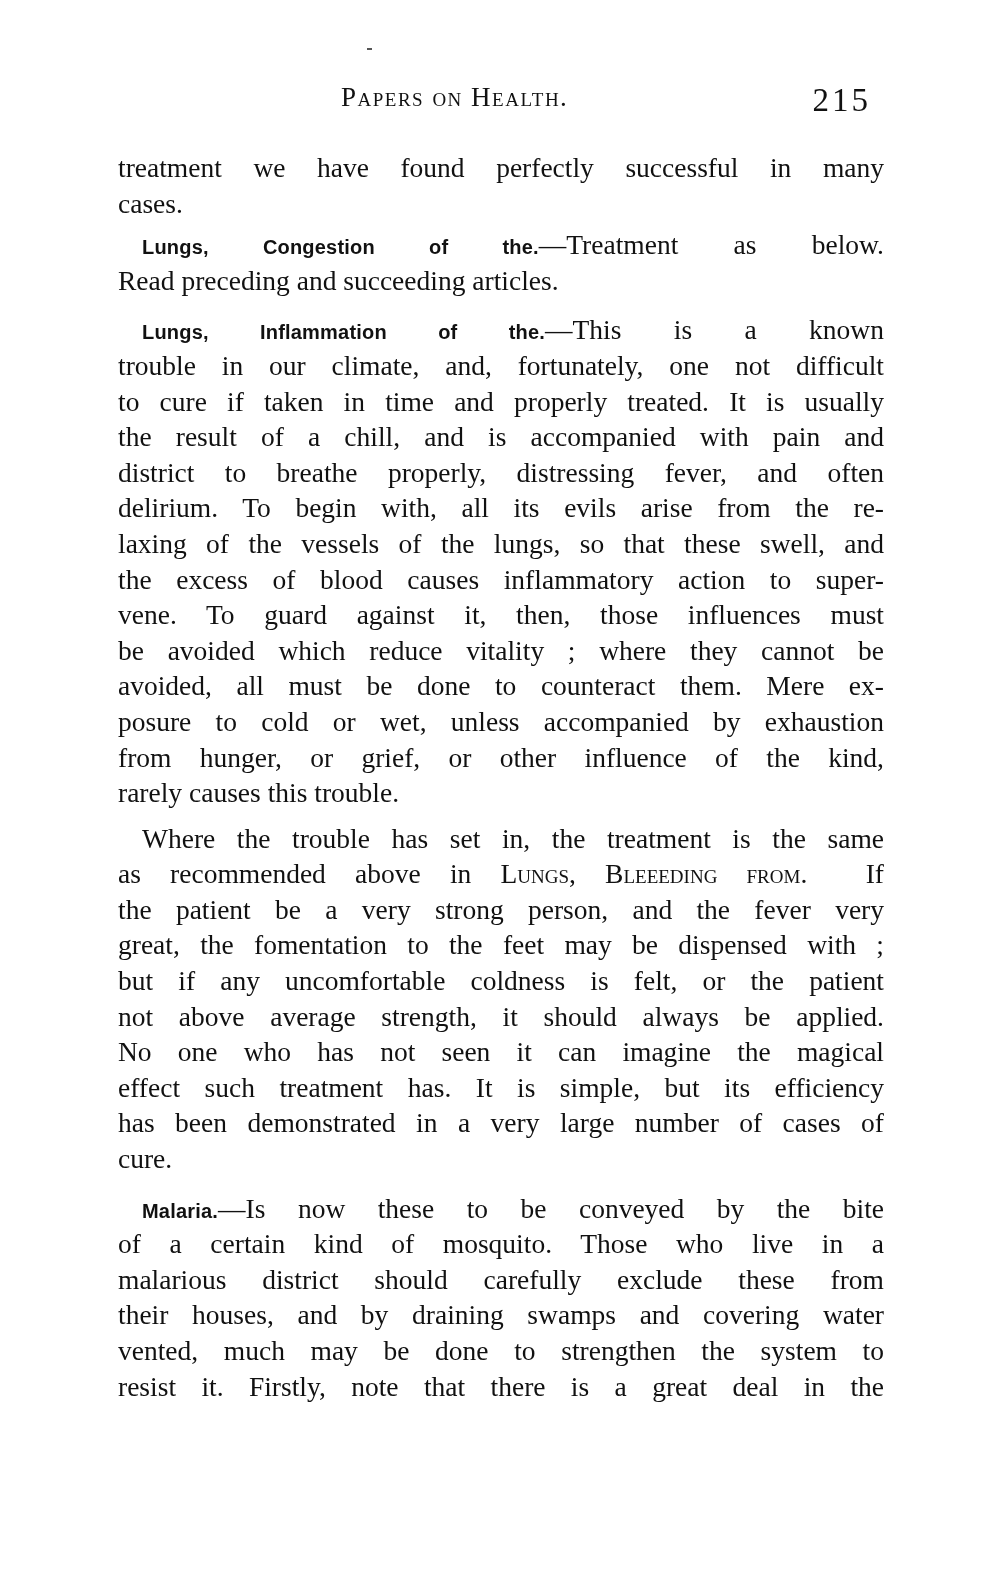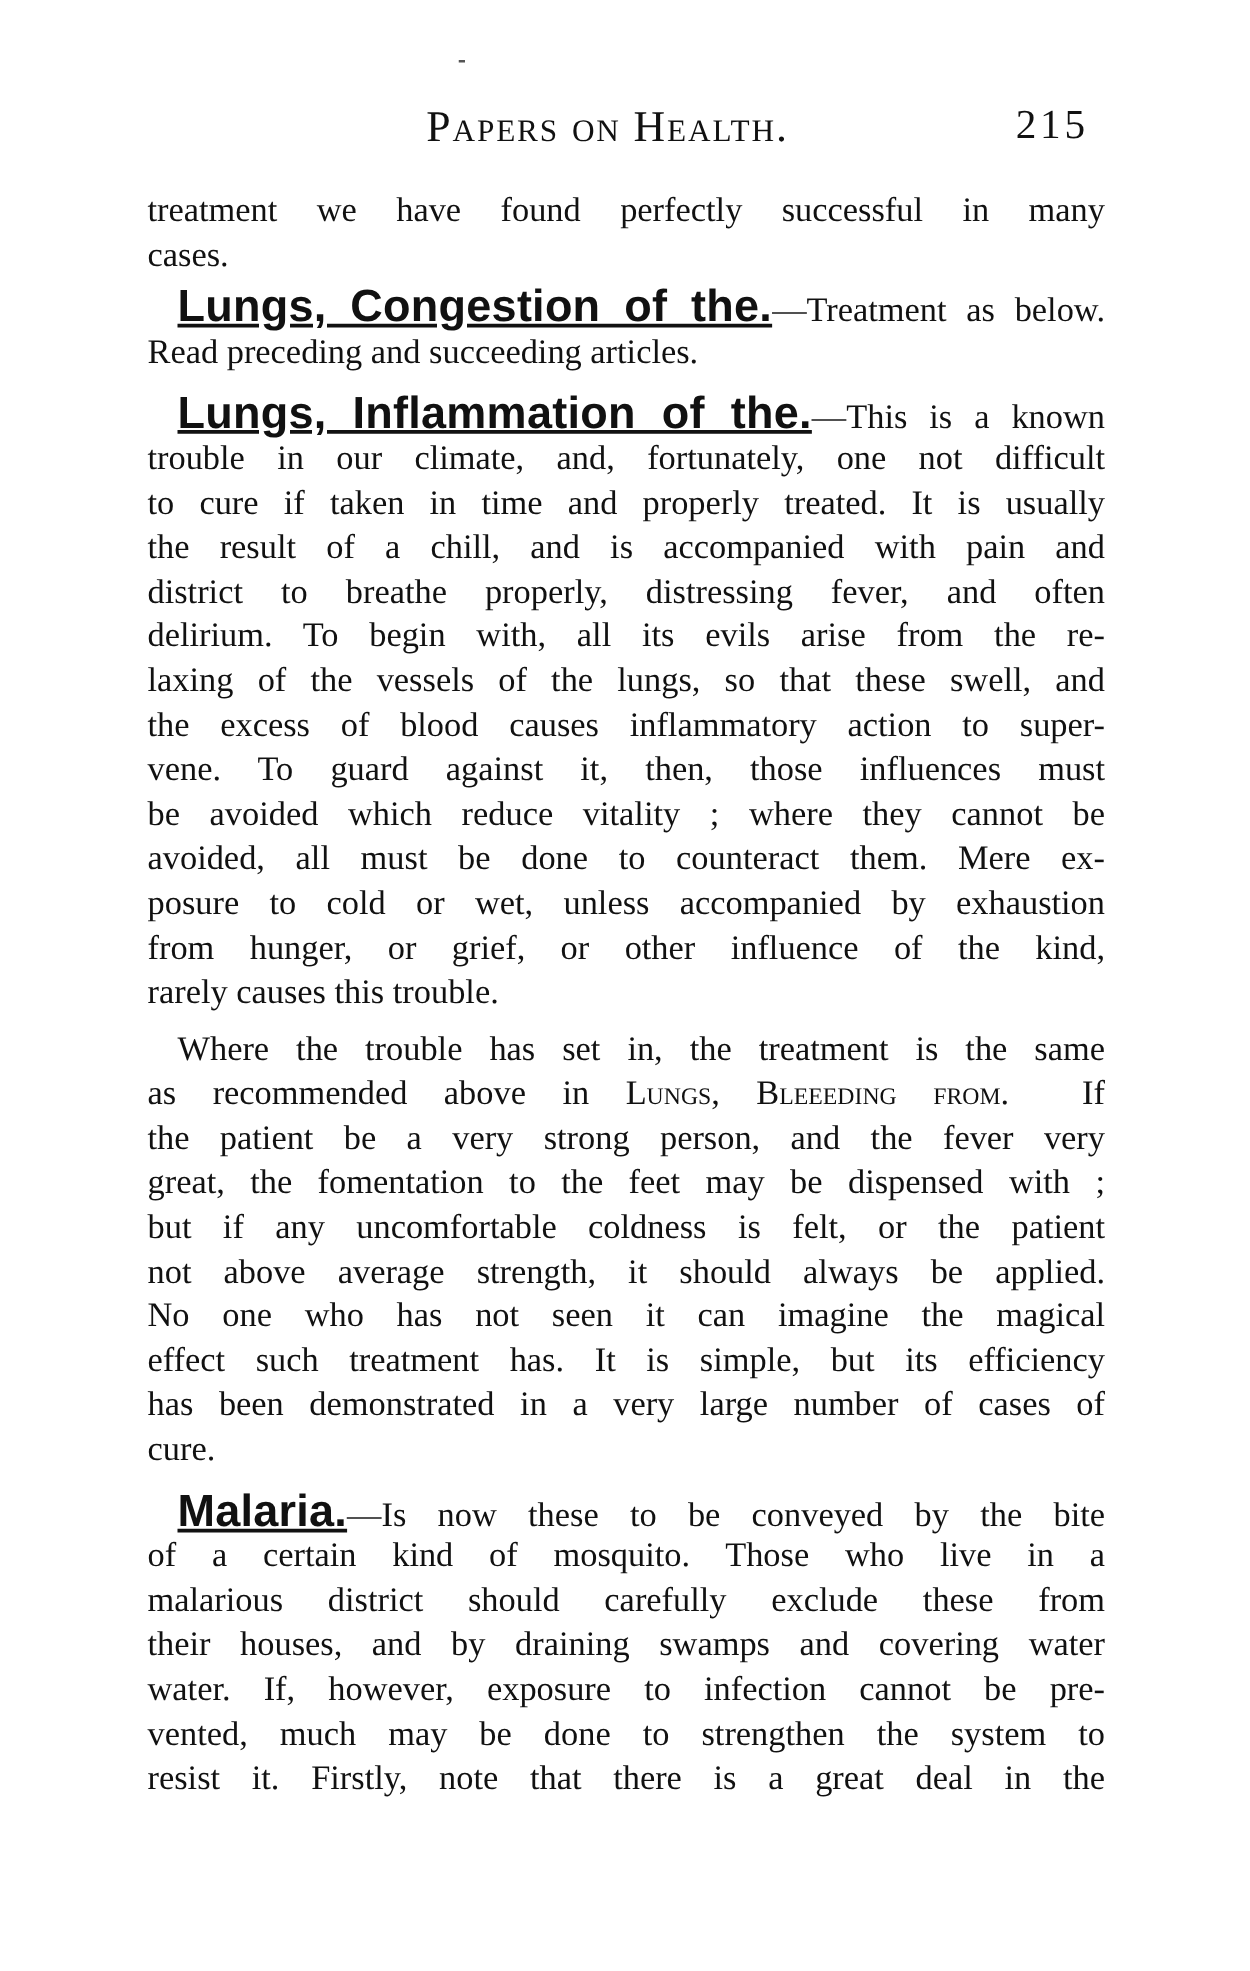--- a/index.html
+++ b/index.html
@@ -34,21 +34,21 @@
     position: absolute;
     top: 82px;
     left: 103px;
     width: 766px;
     height: 36px;
   }
   .running-title {
     position: absolute;
     left: 238px;
     top: 0;
-    font-size: 35px;
+    font-size: 27px;
     letter-spacing: 1.5px;
     font-variant: small-caps;
     white-space: nowrap;
   }
   .page-number {
     position: absolute;
     right: -2px;
     top: 0;
     font-size: 33px;
     letter-spacing: 3px;
@@ -76,23 +76,22 @@
   }
   .indent {
     padding-left: 24px;
   }
   .gap-small { height: 6px; }
   .gap-med { height: 10px; }
   .gap-large { height: 14px; }
   .head {
     font-family: "Liberation Sans", "DejaVu Sans", sans-serif;
     font-weight: bold;
-    font-size: 36px;
+    font-size: 20px;
     letter-spacing: 0.2px;
-    text-decoration: underline;
   }
   .sc {
     font-variant: small-caps;
   }
 </style>
 </head>
 <body>
 
 <div class="page">
 
@@ -151,19 +150,18 @@
       <span class="line last">cure.</span>
     </div>
 
     <div class="gap-large"></div>
 
     <div class="para">
       <span class="line indent"><span class="head">Malaria.</span><span>—Is now these to be conveyed by the bite</span></span>
       <span class="line">of a certain kind of mosquito.  Those who live in a</span>
       <span class="line">malarious district should carefully exclude these from</span>
       <span class="line">their houses, and by draining swamps and covering water</span>
-      <span class="line">water.  If, however, exposure to infection cannot be pre-</span>
       <span class="line">vented, much may be done to strengthen the system to</span>
       <span class="line">resist it.  Firstly, note that there is a great deal in the</span>
     </div>
 
   </div>
 </div>
 
 </body></html>

